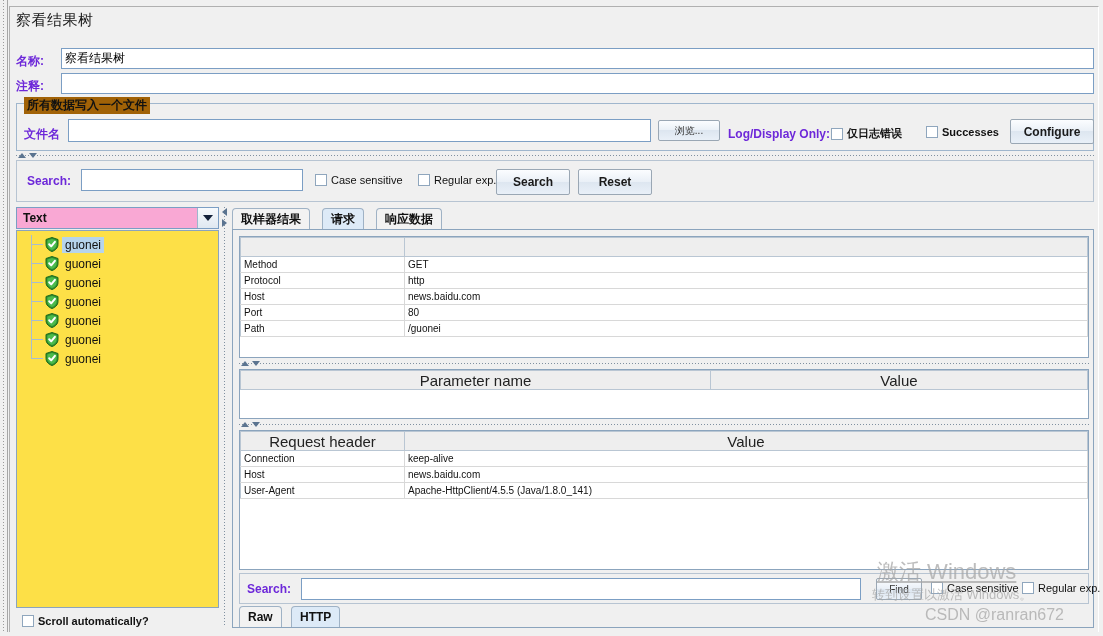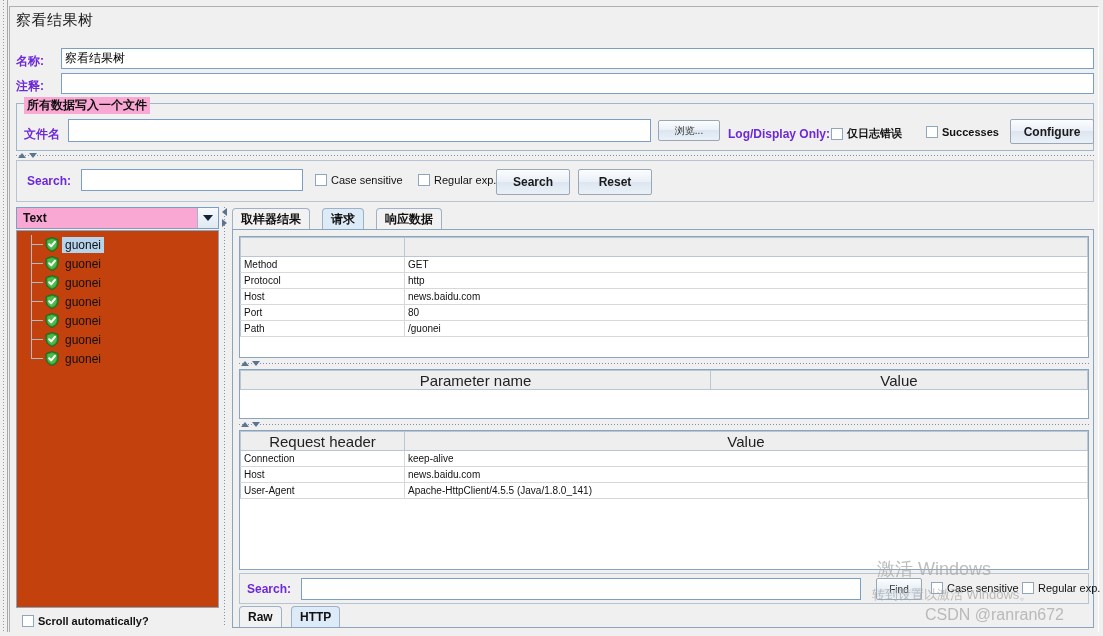--- a/index.html
+++ b/index.html
@@ -70,21 +70,21 @@
   
   .group {
     position: absolute;
     border: 1px solid #9fb6cd;
     box-sizing: border-box;
     background: transparent;
   }
   .group-title {
     position: absolute;
     font-size: 12px; font-weight: bold; color: #111;
-    background: #f9a8d4;
+    background: #a16207;
     padding: 0 3px;
   }
 
   .btn {
     position: absolute;
     box-sizing: border-box;
     border: 1px solid #9aa7b4;
     border-radius: 2px;
     background: linear-gradient(to bottom, #fbfdff 0%, #eaf0f7 48%, #dde6f0 50%, #e9f0f8 100%);
     font-size: 12px;
@@ -180,21 +180,21 @@
     display: flex; align-items: center; justify-content: center;
   }
   .combo .arrow {
     width: 0; height: 0;
     border-left: 5px solid transparent; border-right: 5px solid transparent;
     border-top: 6px solid #13213a;
   }
 
   .treebox {
     position: absolute;
-    background: #c2410c;
+    background: #fde047;
     border: 1px solid #8ba4bd;
     box-sizing: border-box;
     overflow: hidden;
   }
   .tnode {
     position: relative;
     height: 19px;
     display: flex; align-items: center;
     padding-left: 28px;
   }
@@ -275,21 +275,21 @@
   }
 
   
   .wm {
     position: absolute;
     color: #a8a8a8;
     opacity: 0.75;
     pointer-events: none;
     white-space: nowrap;
   }
-  .wm1 { font-size: 18px; }
+  .wm1 { font-size: 22px; text-decoration: underline; }
   .wm2 { font-size: 13px; }
   .wm-csdn {
     position: absolute;
     font-size: 16px;
     color: #b9b9b9;
     white-space: nowrap;
     pointer-events: none;
   }
 </style>
 </head>

